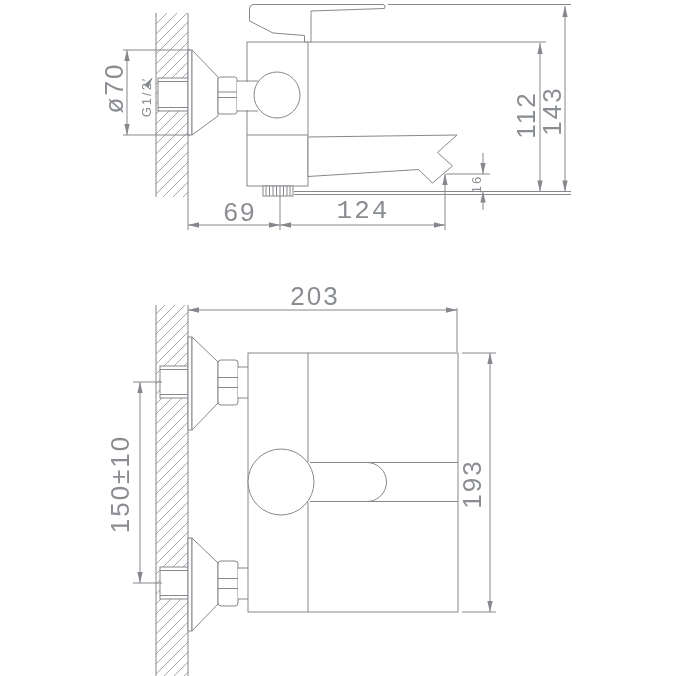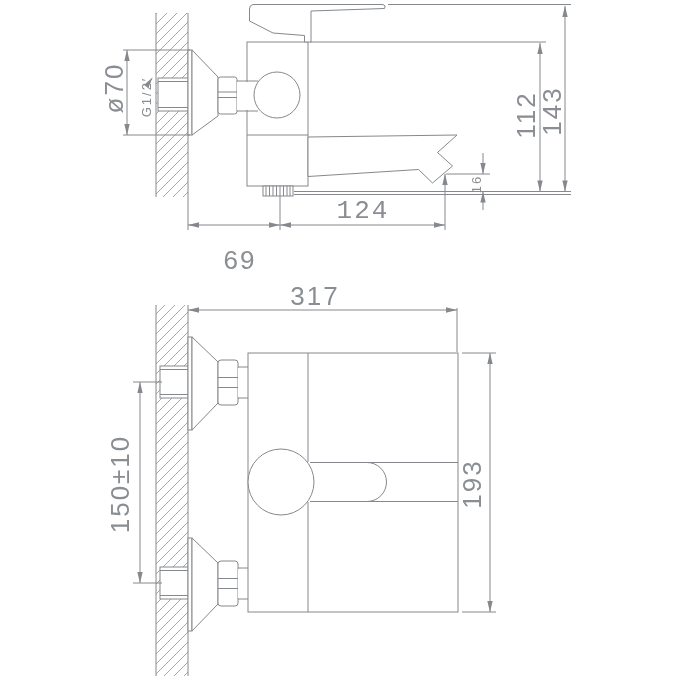--- a/index.html
+++ b/index.html
@@ -175,18 +175,18 @@
         <use href="#arr" class="arrow" transform="translate(490,612) rotate(90)"></use>
       </g>
     </g>
   </svg>
 
   <div class="lbl v big" style="left:114px;top:88px;">ø70</div>
   <div class="lbl v small" style="left:146px;top:97px;">G1/2′</div>
   <div class="lbl v big" style="left:526px;top:115px;">112</div>
   <div class="lbl v big" style="left:552px;top:111px;">143</div>
   <div class="lbl v small" style="left:476px;top:184px;">16</div>
-  <div class="lbl h big" style="left:240px;top:212px;margin-top:48px;">69</div>
+  <div class="lbl h big" style="left:240px;top:212px;">69</div>
   <div class="lbl h big" style="left:363px;top:211px;font-family:Liberation Mono, monospace;">124</div>
-  <div class="lbl h big" style="left:315px;top:296px;">317</div>
+  <div class="lbl h big" style="left:315px;top:296px;">203</div>
   <div class="lbl v big" style="left:120px;top:484px;">150±10</div>
   <div class="lbl v big" style="left:472px;top:484px;">193</div>
 </div>
 
 </body></html>

